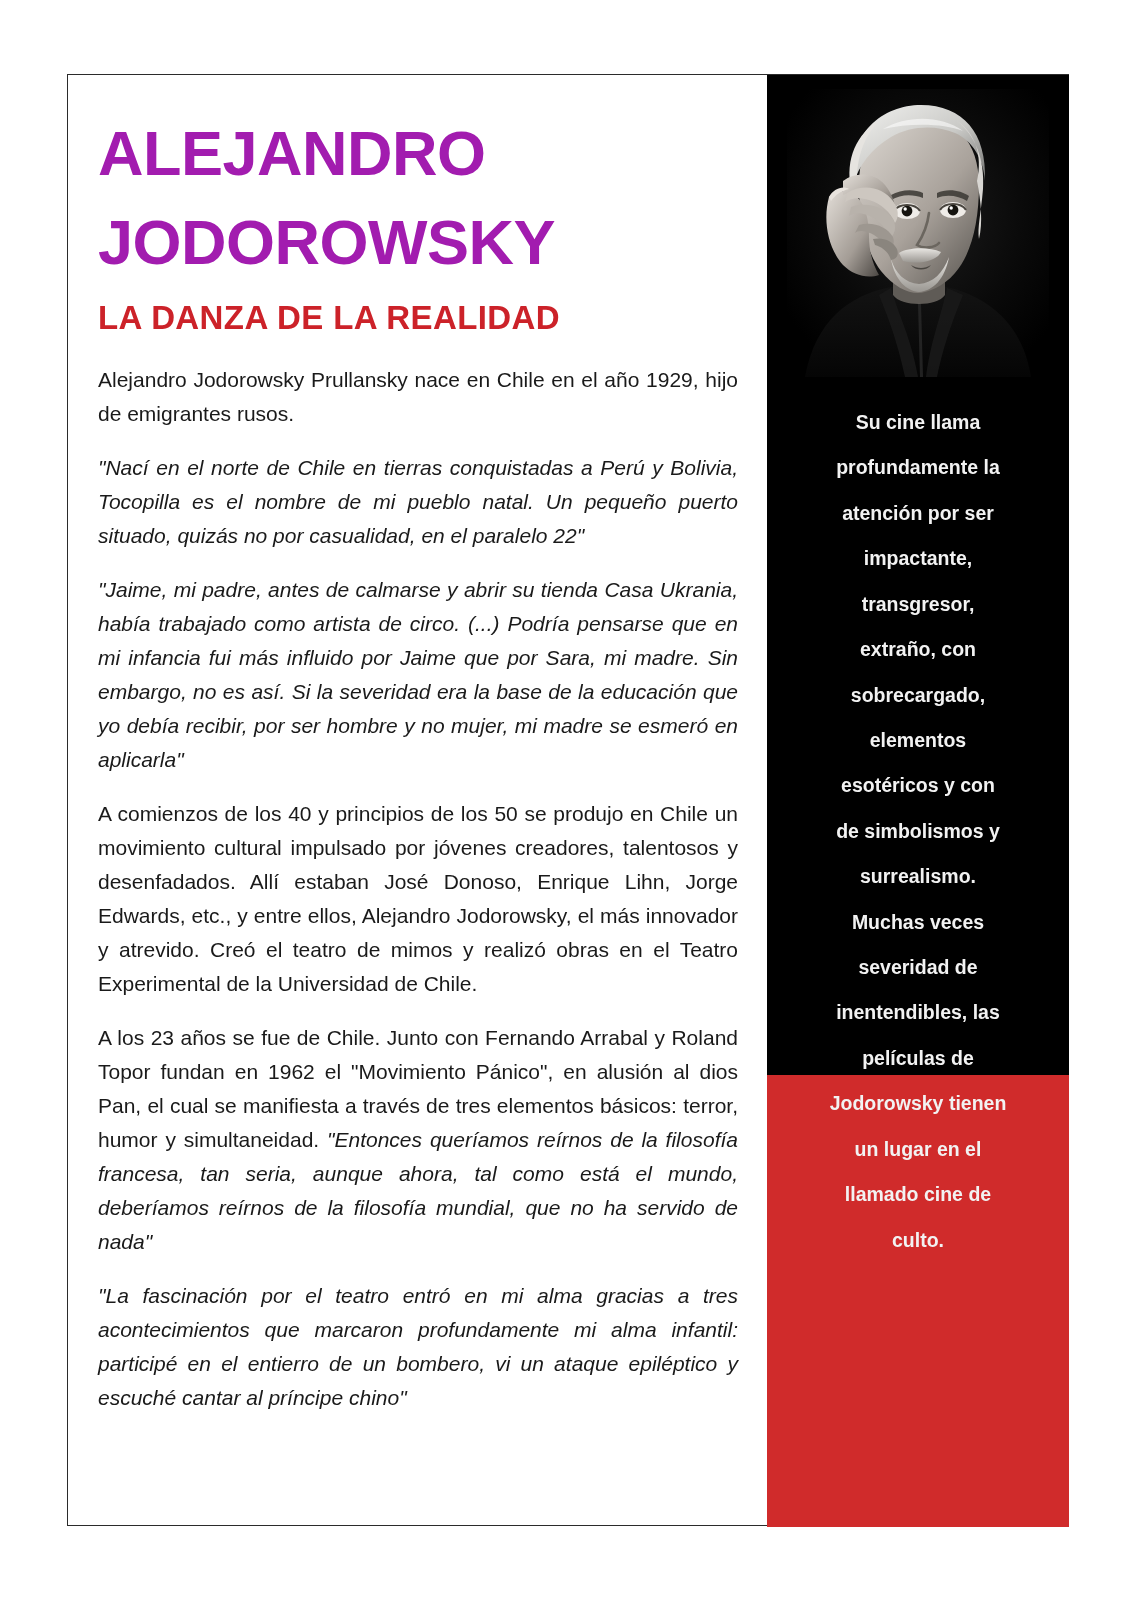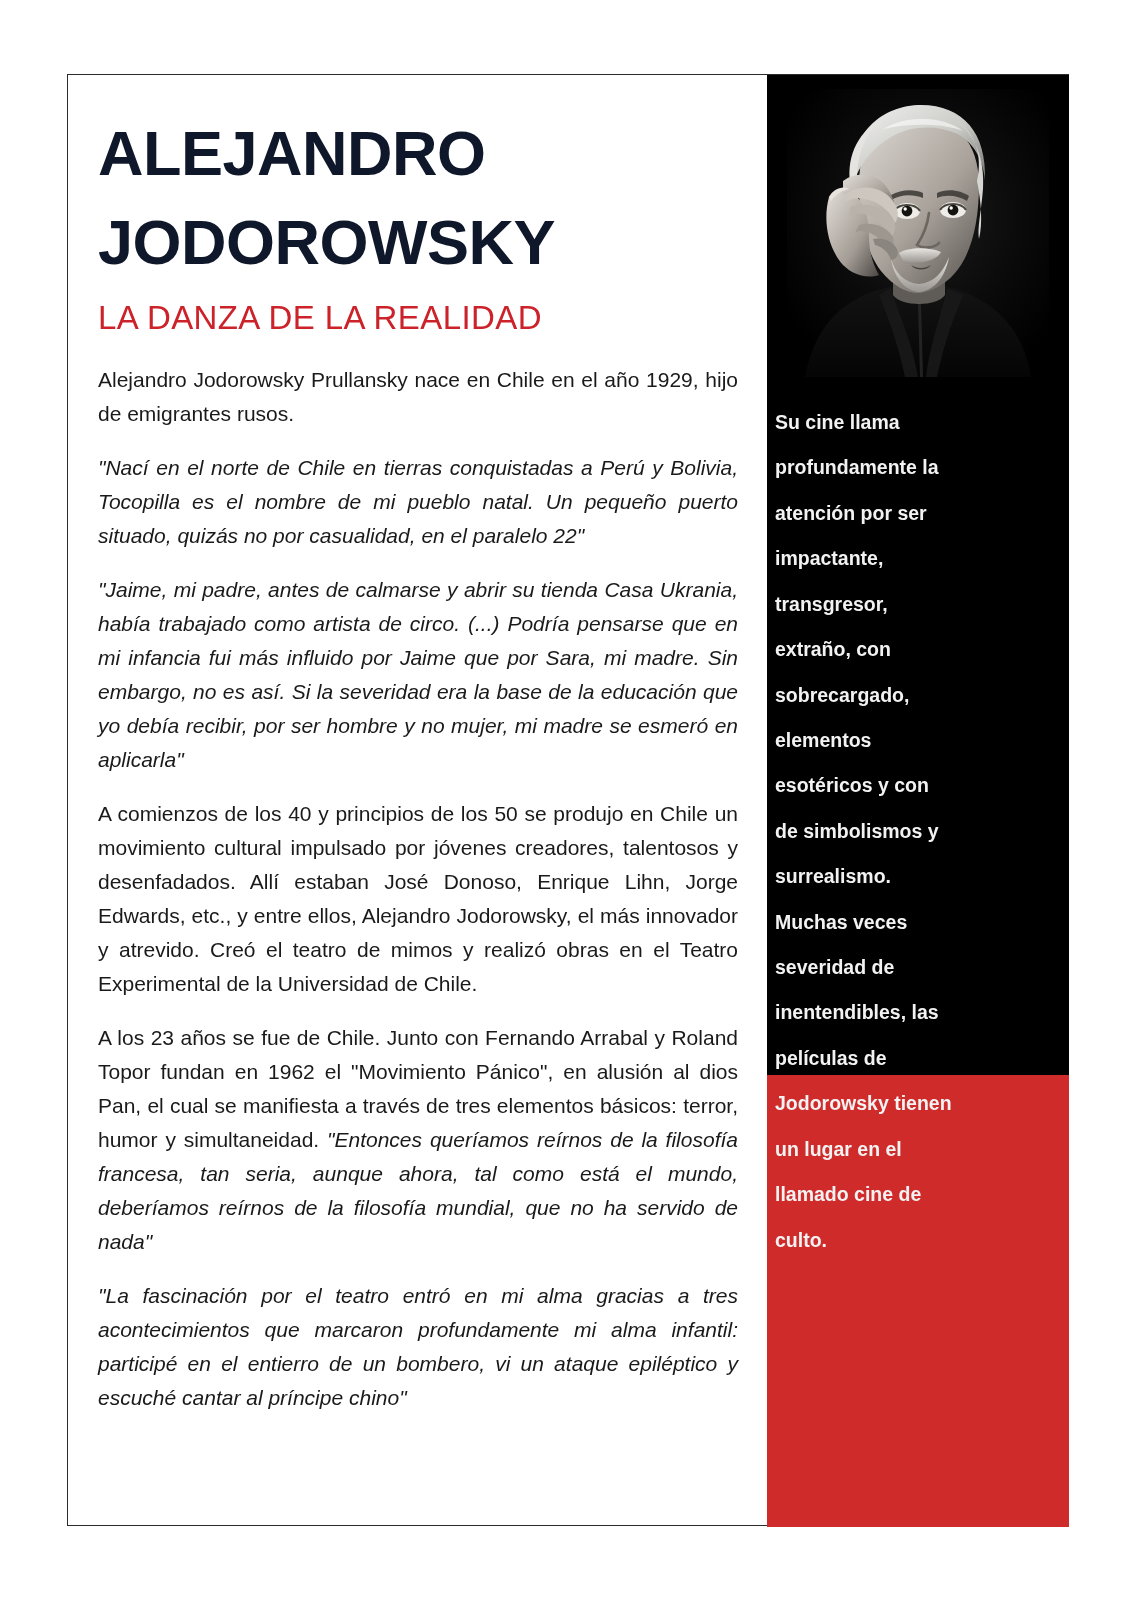--- a/index.html
+++ b/index.html
@@ -37,27 +37,27 @@
 
   #title-block {
     margin-top: 34px;
   }
   .doc-title-line {
     font-family: "Liberation Sans", sans-serif;
     font-weight: bold;
     font-size: 63px;
     line-height: 1.42;
     letter-spacing: -0.5px;
-    color: #0f172a;
+    color: #a21caf;
     margin: 0;
     white-space: nowrap;
   }
   #doc-subtitle {
     font-family: "Liberation Sans", sans-serif;
-    font-weight: normal;
+    font-weight: bold;
     font-size: 33px;
     letter-spacing: 0.4px;
     color: #cc2229;
     margin: 11px 0 0 0;
     white-space: nowrap;
   }
 
   #body-text {
     margin-top: 26px;
   }
@@ -111,21 +111,21 @@
     overflow: hidden;
   }
   #portrait-photo svg { display: block; }
 
   
   #sidebar-caption {
     position: absolute;
     left: 8px;
     top: 325px;
     width: 286px;
-    text-align: left;
+    text-align: center;
     font-family: "Liberation Sans", sans-serif;
     font-weight: bold;
     font-size: 19.5px;
     line-height: 2.33;
     color: #f2f2f2;
     z-index: 3;
   }
   #sidebar-caption .cap-line {
     display: block;
     white-space: nowrap;

